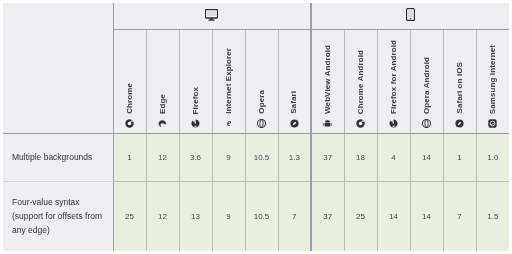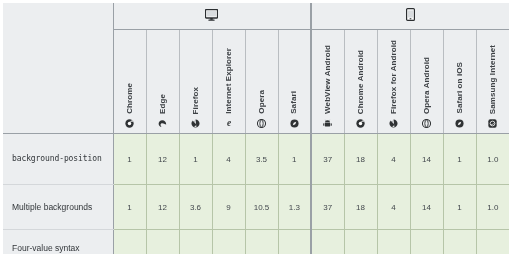--- a/index.html
+++ b/index.html
@@ -331,35 +331,20 @@
                   <circle cx="8" cy="8" r="4.2" fill="none" stroke="#fff" stroke-width="1.4"></circle>
                   <path d="M4.6 9.6c2.6.9 4.6-.4 6.8-2.8" fill="none" stroke="#fff" stroke-width="1.3"></path>
                 </svg>
             </span>
           </div>
         </th>
       </tr>
     </thead>
 
     <tbody>
-      <tr class="r1">
-        <td class="feature-name mono">background-position</td>
-        <td class="support">1</td>
-        <td class="support">12</td>
-        <td class="support">1</td>
-        <td class="support">4</td>
-        <td class="support">3.5</td>
-        <td class="support group-end">1</td>
-        <td class="support">37</td>
-        <td class="support">18</td>
-        <td class="support">4</td>
-        <td class="support">14</td>
-        <td class="support">1</td>
-        <td class="support last-col">1.0</td>
-      </tr>
 
       <tr class="r2">
         <td class="feature-name">Multiple backgrounds</td>
         <td class="support">1</td>
         <td class="support">12</td>
         <td class="support">3.6</td>
         <td class="support">9</td>
         <td class="support">10.5</td>
         <td class="support group-end">1.3</td>
         <td class="support">37</td>

